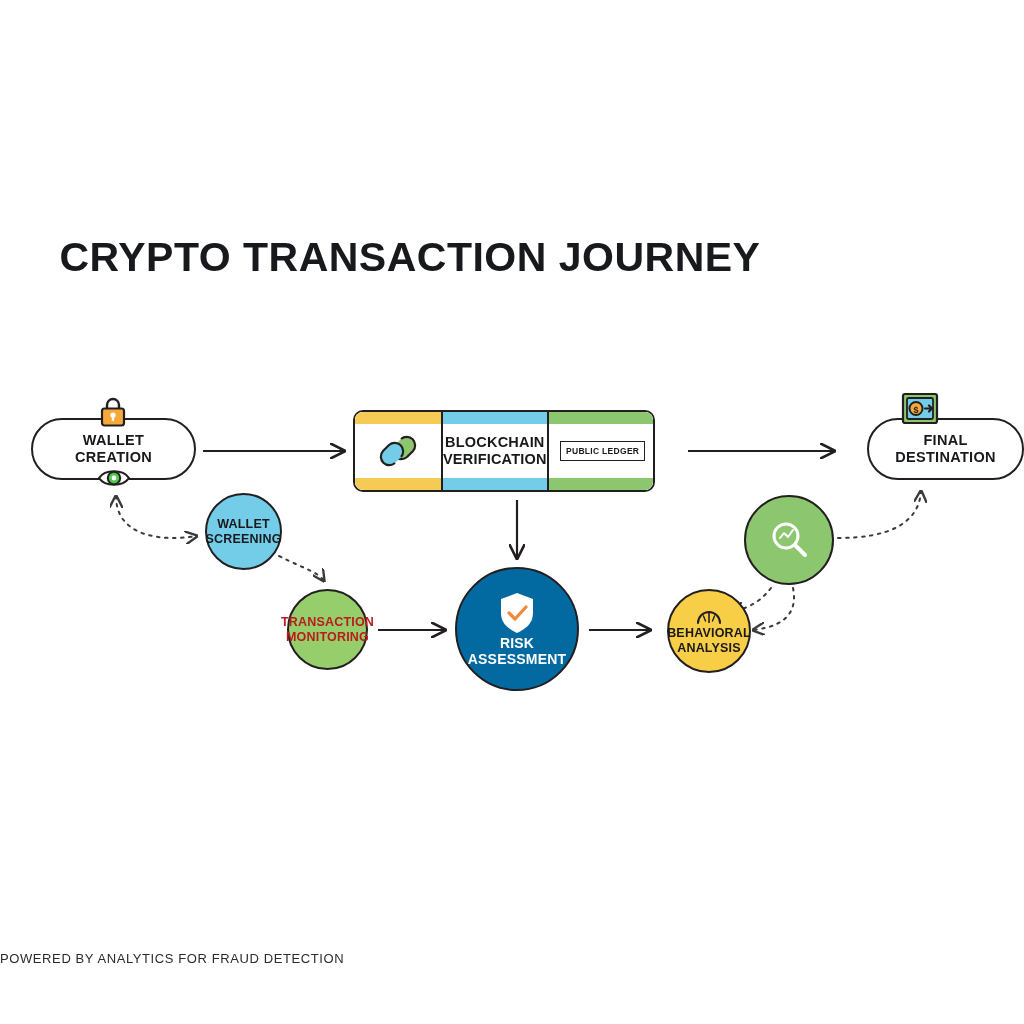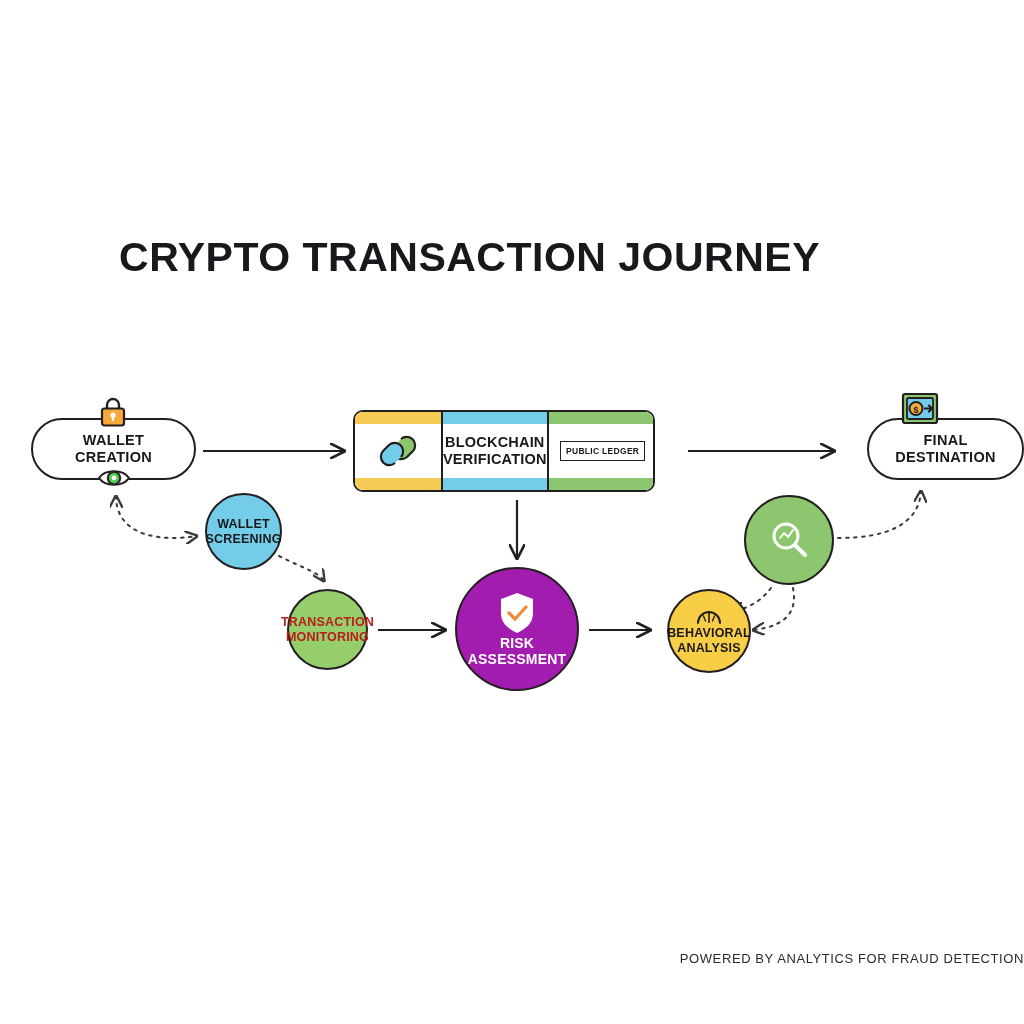--- a/index.html
+++ b/index.html
@@ -22,35 +22,35 @@
     width: 1024px;
     height: 1024px;
   }
 
   
   #title {
     position: absolute;
     left: 0;
     top: 234px;
     width: 820px;
-    text-align: right;
+    text-align: center;
     font-size: 41px;
     font-weight: 700;
     letter-spacing: 0.5px;
     color: #17191c;
     white-space: nowrap;
   }
 
   
   #footer {
     position: absolute;
     left: 0;
     top: 951px;
     width: 1024px;
-    text-align: right;
+    text-align: left;
     font-size: 13px;
     font-weight: 400;
     letter-spacing: 0.6px;
     color: #2b2b2b;
   }
 
   
   #edges {
     position: absolute;
     left: 0;
@@ -222,21 +222,21 @@
     height: 81px;
     background: #97CE6C;
   }
   #node-transaction-monitoring .circle-label { color: #b91c1c; }
 
   #node-risk-assessment {
     left: 455px;
     top: 567px;
     width: 124px;
     height: 124px;
-    background: #a21caf;
+    background: #0369a1;
   }
   #node-risk-assessment .circle-label {
     color: #ffffff;
     font-size: 14px;
   }
 
   #node-behavioral-analysis {
     left: 659px;
     top: 589px;
     width: 84px;

